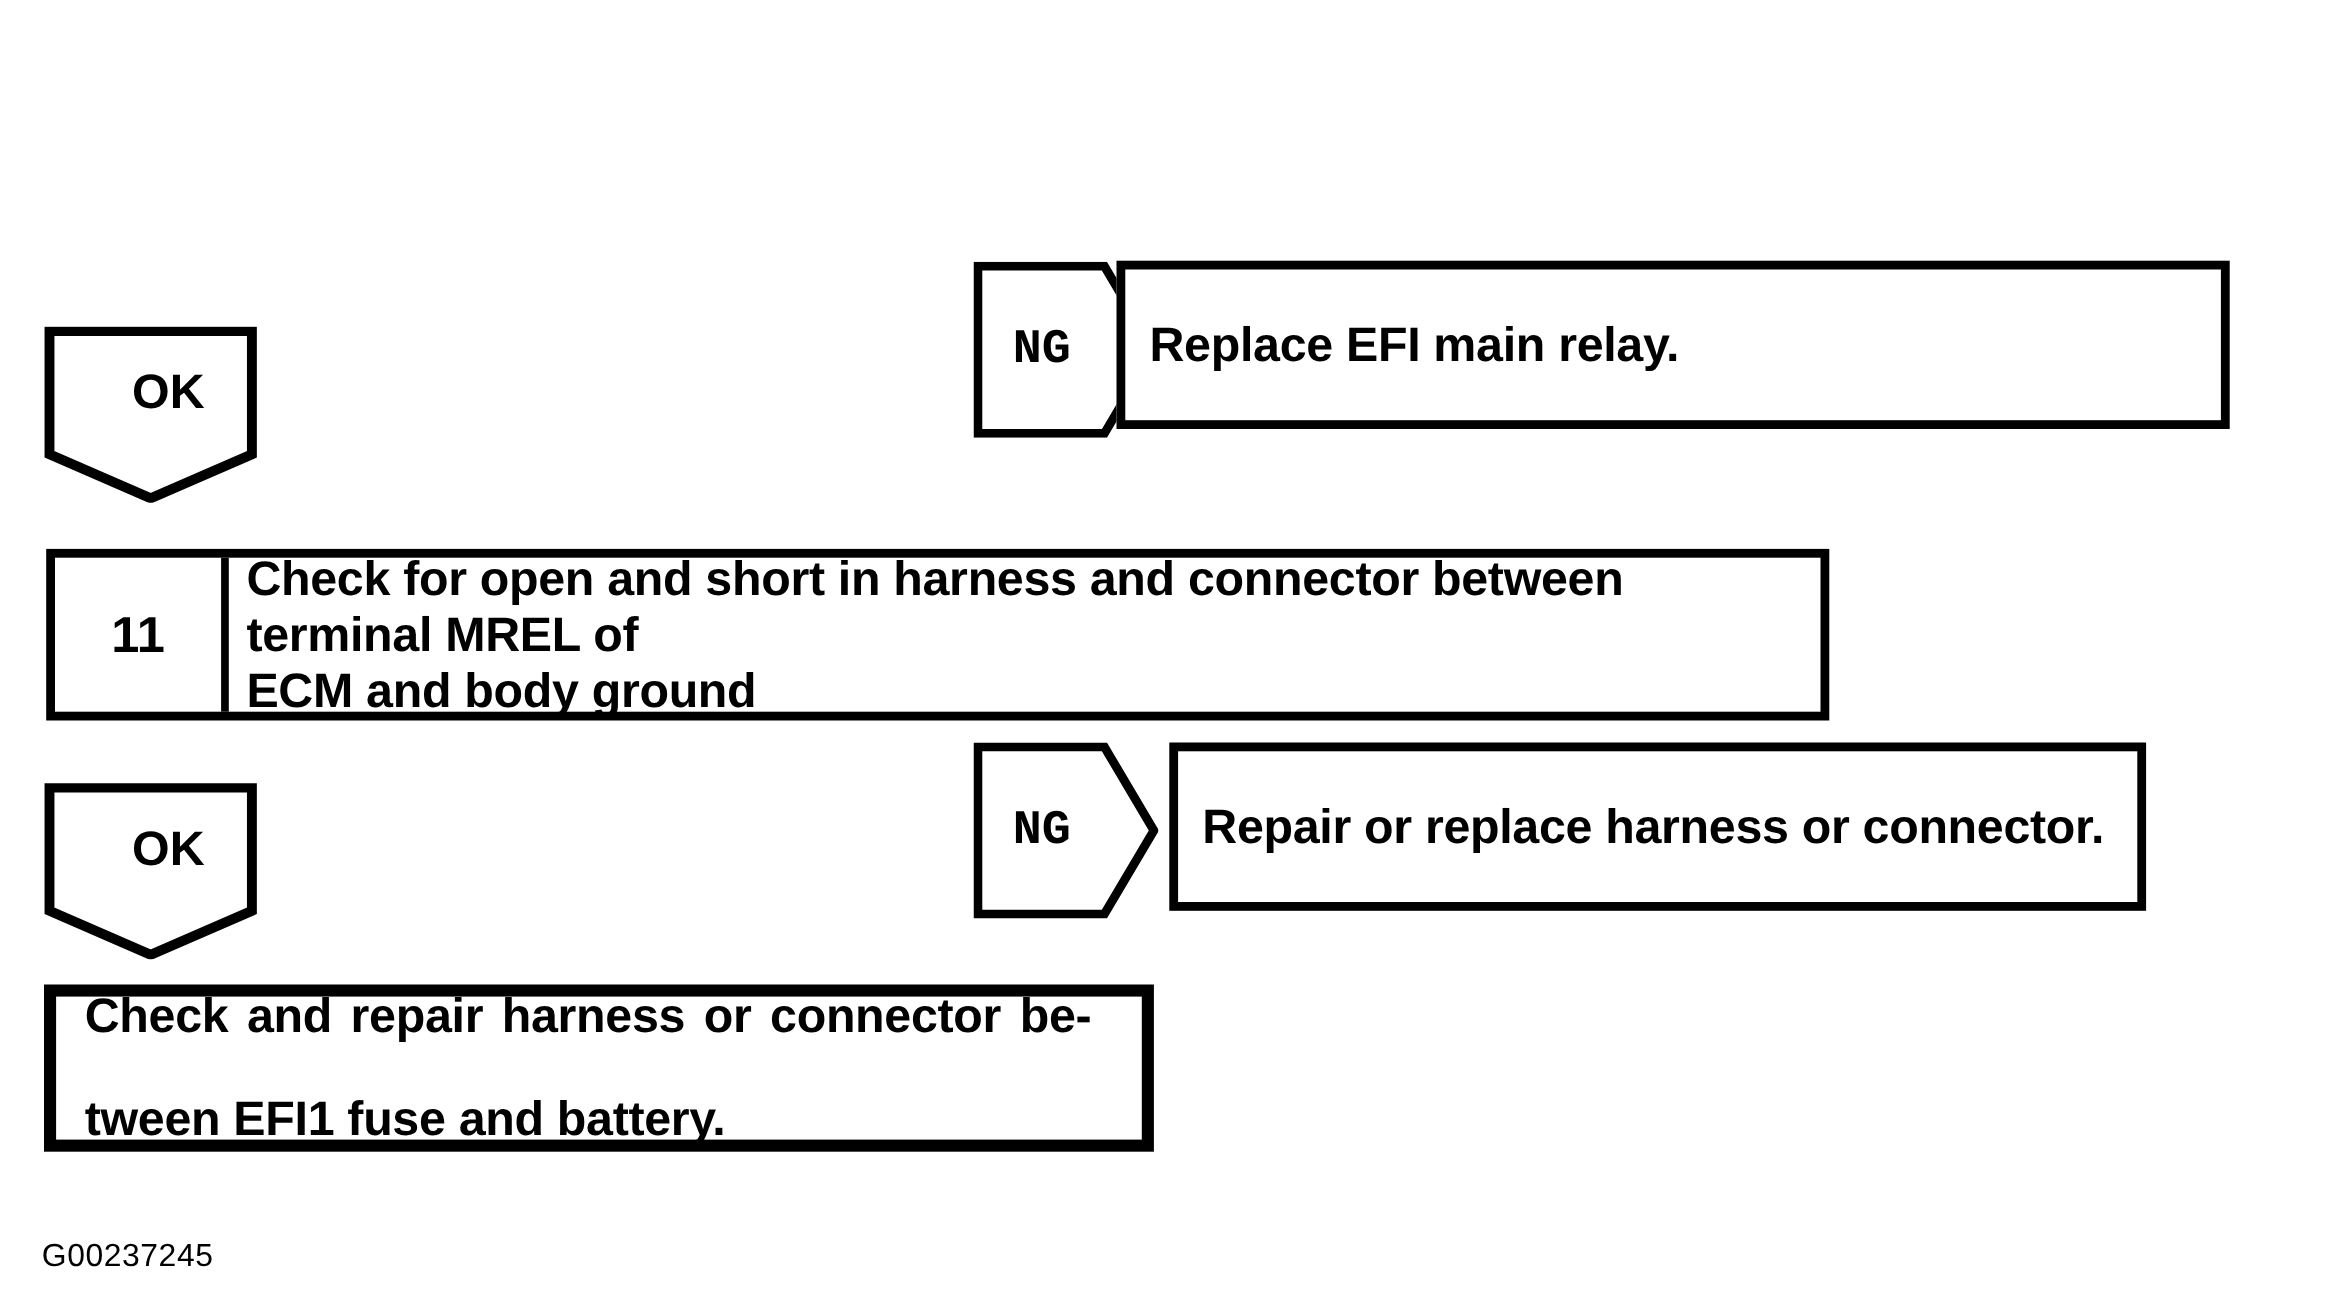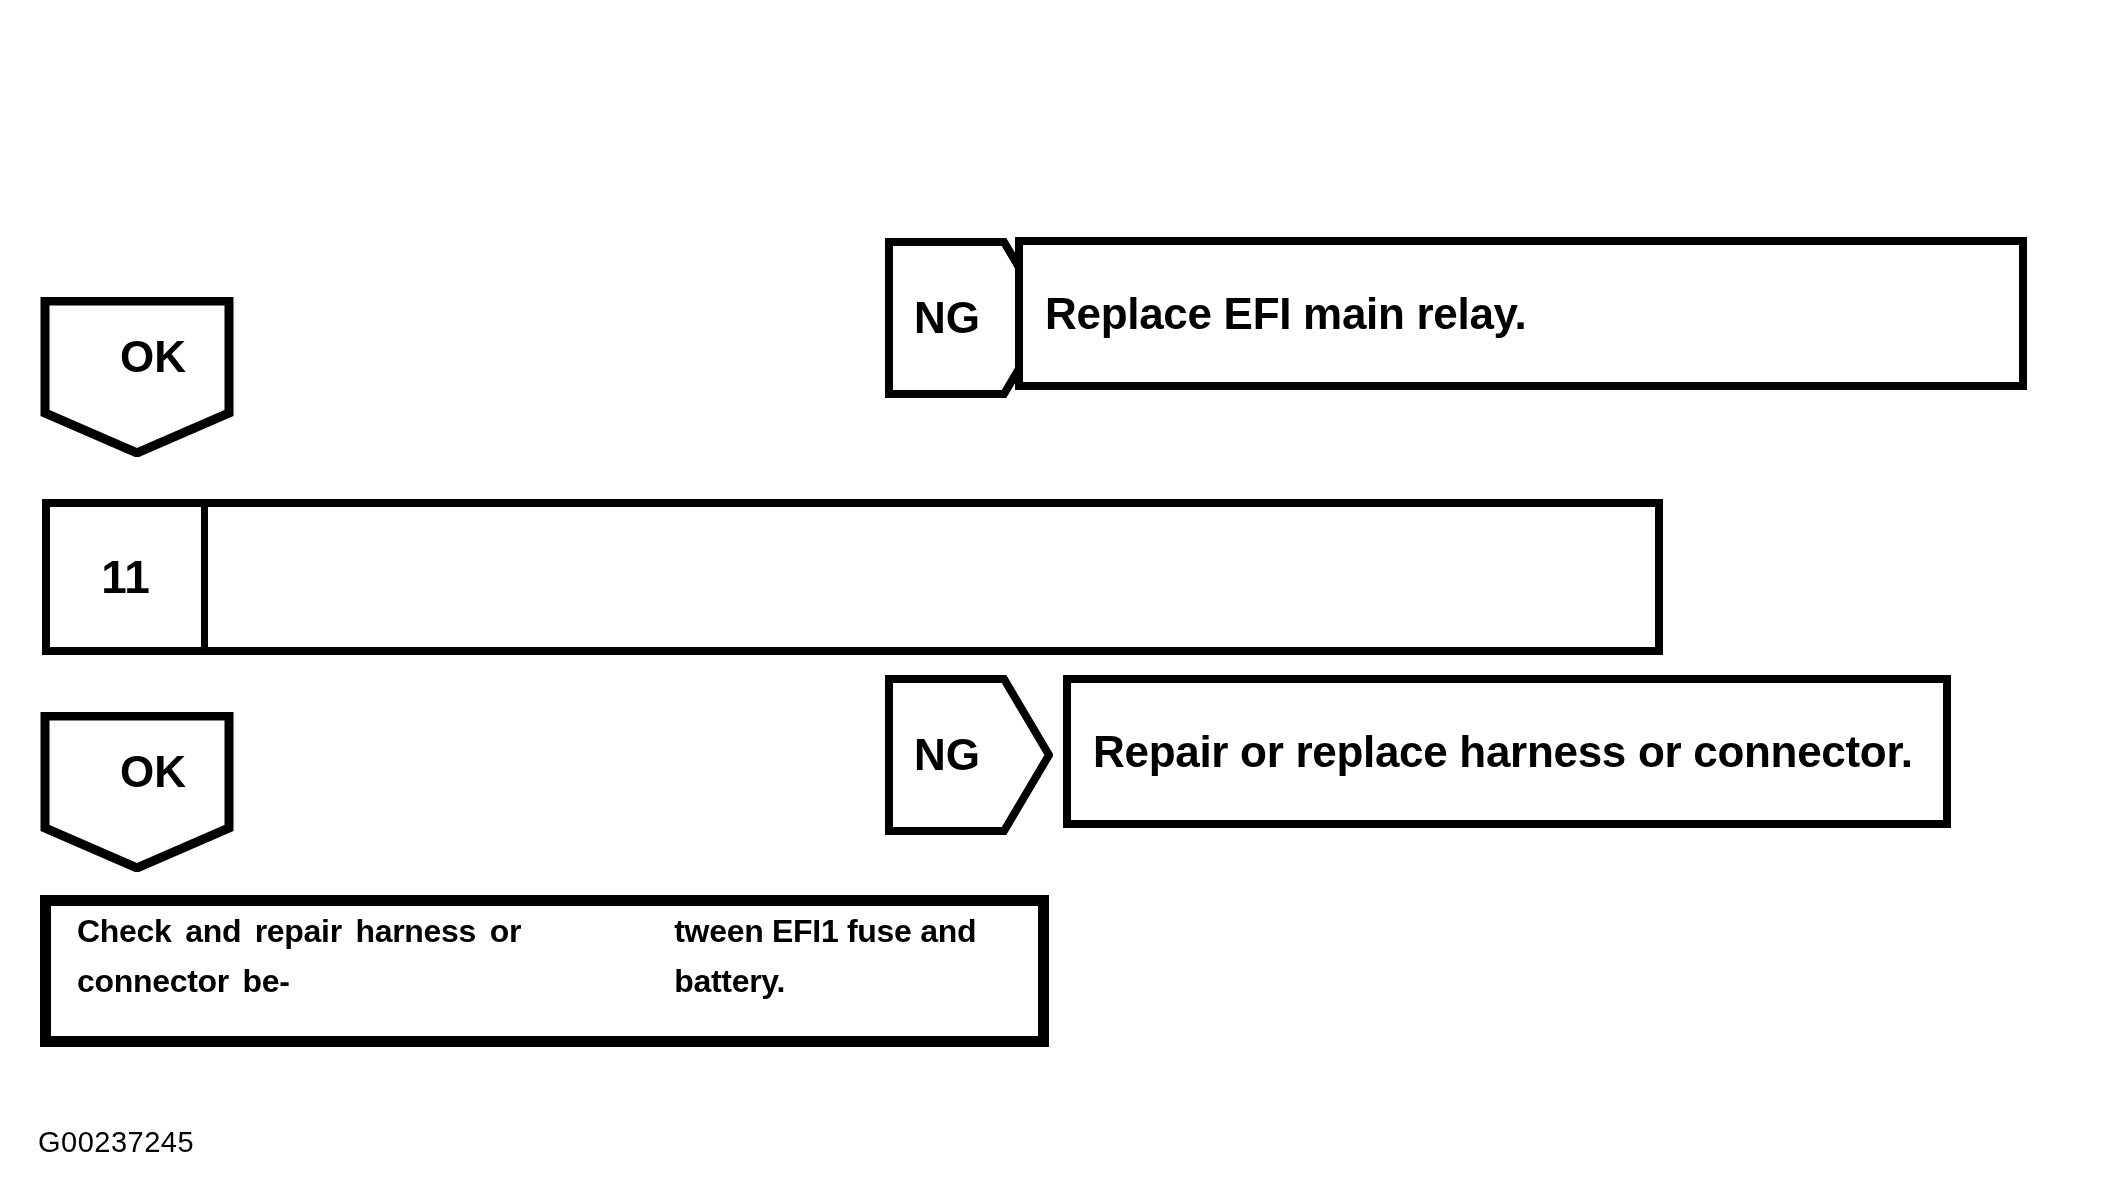--- a/index.html
+++ b/index.html
@@ -73,40 +73,41 @@
     font-size: 44px;
     display: flex;
     align-items: center;
     justify-content: center;
   }
   .shape.ng .shape-label {
     left: 0;
     top: 0;
     width: 124px;
     height: 100%;
+    font-family: Liberation Mono, monospace;
   }
   .shape.ok .shape-label {
     left: 16px;
     top: 0;
     width: 100%;
     height: 120px;
   }
 
   
   .result-box {
     position: absolute;
     background: #ffffff;
     border: 11px solid #000000;
     box-sizing: border-box;
     display: flex;
-    flex-direction: row;
+    flex-direction: column;
     justify-content: center;
     padding-left: 26px;
     padding-right: 16px;
-    font-size: 32px;
+    font-size: 44px;
     line-height: 50px;
     letter-spacing: -0.3px;
     gap: 44px;
   }
   .result-line-1 {
     word-spacing: 5px;
   }
 
   
   .figure-code {
@@ -137,20 +138,24 @@
 
   <div class="shape ok" style="left:40px; top:297px; width:194px; height:160px;">
     <svg width="194" height="160" viewBox="0 0 194 160">
       <polygon points="5,4 189,4 189,116 97,156 5,116" fill="#ffffff" stroke="#000000" stroke-width="9" stroke-linejoin="miter"></polygon>
     </svg>
     <span class="shape-label">OK</span>
   </div>
 
   <div class="step-box" style="left:42px; top:485px; width:1621px; height:156px;margin-top:14px;">
     <div class="step-num">11</div>
+    <div class="step-body">
+      <span>Check for open and short in harness and connector between terminal MREL of</span>
+      <span>ECM and body ground</span>
+    </div>
   </div>
 
   <div class="shape ng" style="left:885px; top:675px; width:168px; height:160px;">
     <svg width="168" height="160" viewBox="0 0 168 160">
       <polygon points="4,4 119,4 164,80 119,156 4,156" fill="#ffffff" stroke="#000000" stroke-width="8" stroke-linejoin="miter"></polygon>
     </svg>
     <span class="shape-label">NG</span>
   </div>
 
   <div class="action-box" style="left:1063px; top:675px; width:888px; height:153px;">

